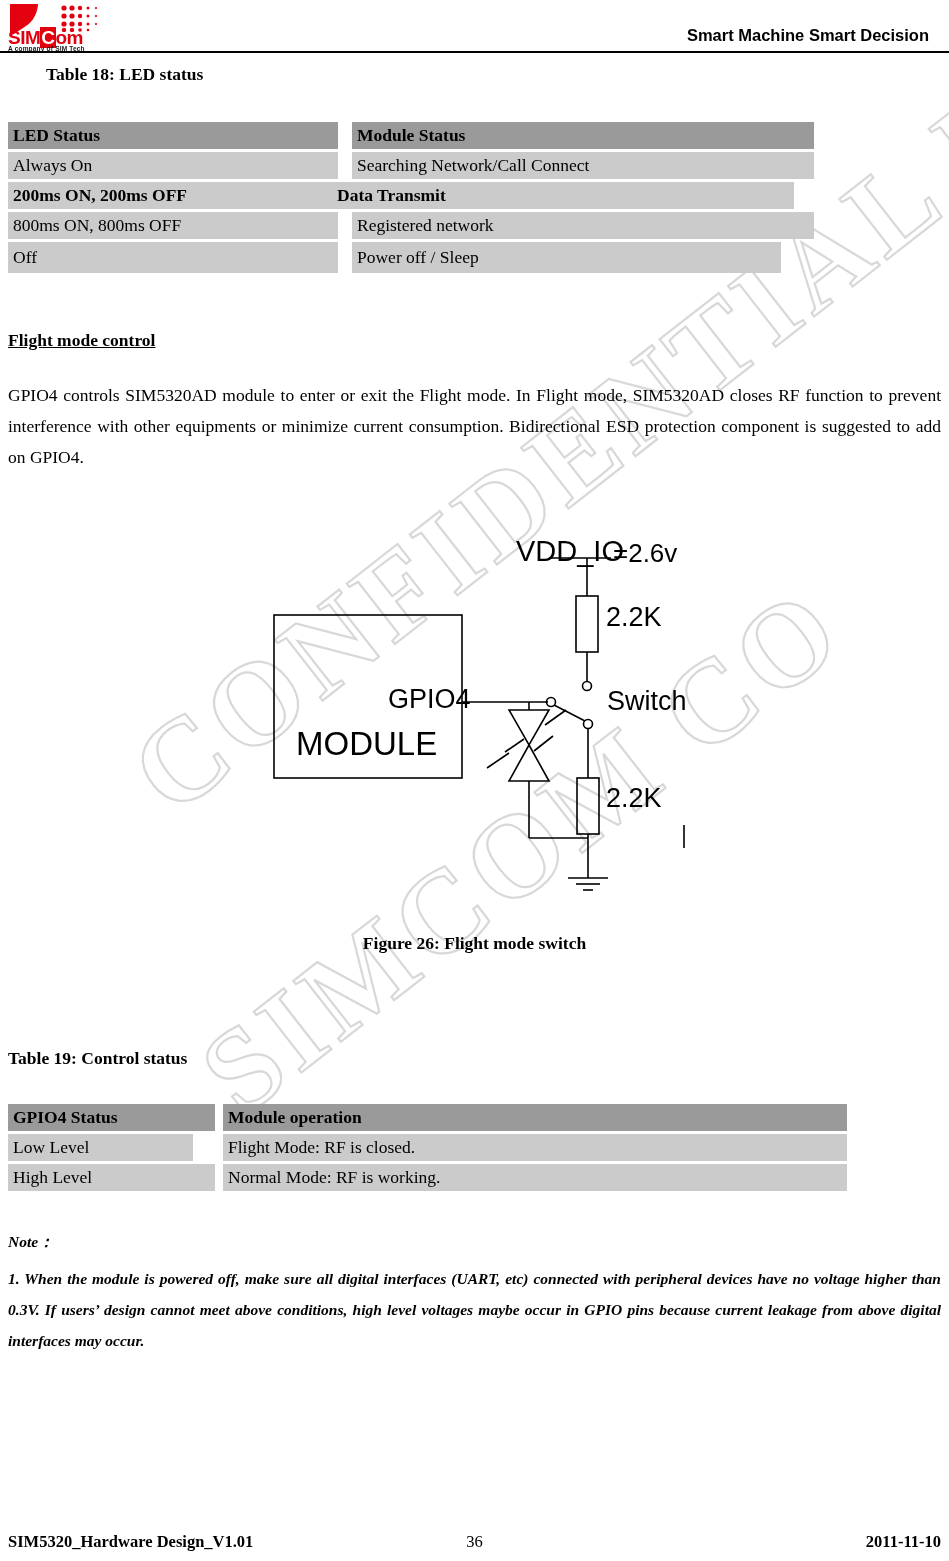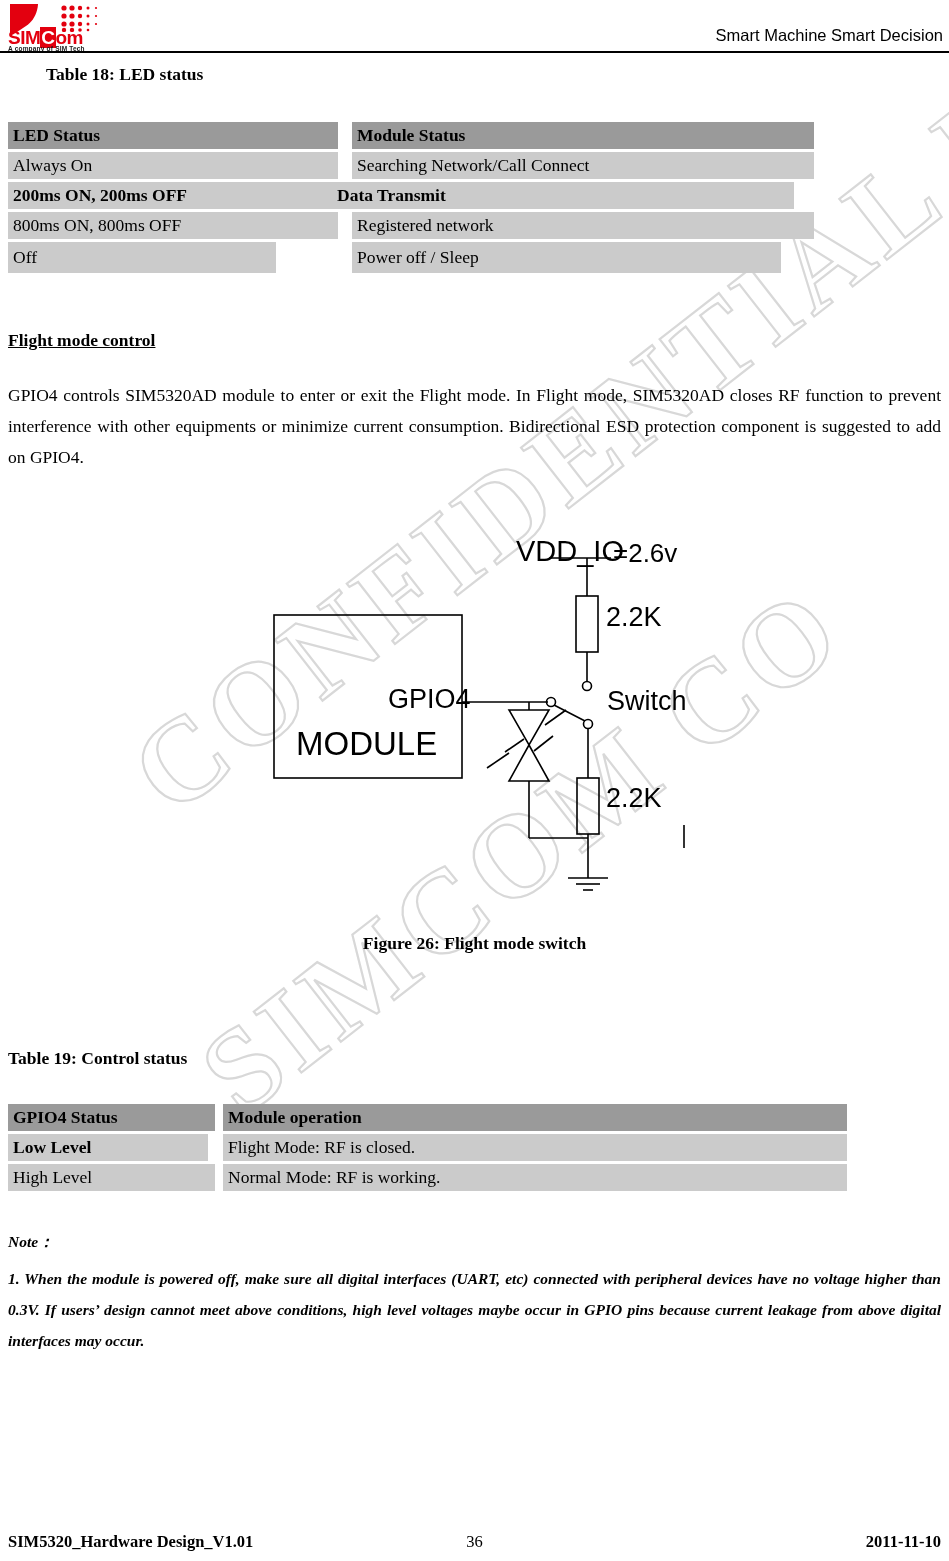--- a/index.html
+++ b/index.html
@@ -82,23 +82,23 @@
     left: 0; top: 41px;
     font-family: "Liberation Sans", "DejaVu Sans", sans-serif;
     font-size: 6.5px;
     font-weight: bold;
     color: #1a1a1a;
     white-space: nowrap;
     letter-spacing: 0.2px;
   }
   .hdr-slogan {
     position: absolute;
-    right: 6px; top: 26px;
+    right: 20px; top: 26px;
     font-family: "Liberation Sans", "DejaVu Sans", sans-serif;
-    font-weight: normal;
+    font-weight: bold;
     font-size: 16.5px;
     white-space: nowrap;
   }
   .hdr-rule {
     position: absolute;
     left: 0; top: 51px;
     width: 949px; height: 2px;
     background: #000;
   }
 
@@ -248,21 +248,21 @@
     </div>
     <div class="drow" style="height:27px; margin-bottom:3px;font-weight:bold;">
       <div class="dcell body" style="left:0px; width:330px;">200ms ON, 200ms OFF</div>
       <div class="dcell body" style="left:324px; width:462px;">Data Transmit</div>
     </div>
     <div class="drow" style="height:27px; margin-bottom:3px;">
       <div class="dcell body" style="left:0px; width:330px;">800ms ON, 800ms OFF</div>
       <div class="dcell body" style="left:344px; width:462px;">Registered network</div>
     </div>
     <div class="drow" style="height:31px;">
-      <div class="dcell body" style="left:0px; width:268px;">Off</div>
+      <div class="dcell body" style="left:0px; width:330px;">Off</div>
       <div class="dcell body" style="left:344px; width:429px;">Power off / Sleep</div>
     </div>
   </div>
 
   <div class="sec-head" style="left:8px; top:330px;">Flight mode control</div>
   <div class="para" style="left:8px; top:380px; width:933px;">GPIO4 controls SIM5320AD module to enter or exit the Flight mode. In Flight mode, SIM5320AD closes RF function to prevent interference with other equipments or minimize current consumption. Bidirectional ESD protection component is suggested to add on GPIO4.</div>
 
   <div class="figure">
     <svg width="949" height="400" viewBox="0 0 949 400">
       <g stroke="#000" fill="none" stroke-width="1.6">
@@ -322,21 +322,21 @@
   <div class="fig-caption" style="top:933px;">Figure 26: Flight mode switch</div>
 
   <div class="tbl-caption" style="left:8px; top:1048px;">Table 19: Control status</div>
 
   <div class="dtable" style="left:8px; top:1104px; width:839px;">
     <div class="drow" style="height:27px; margin-bottom:3px;">
       <div class="dcell head" style="left:0px; width:207px;">GPIO4 Status</div>
       <div class="dcell head" style="left:215px; width:624px;">Module operation</div>
     </div>
     <div class="drow" style="height:27px; margin-bottom:3px;">
-      <div class="dcell body" style="left:0px; width:200px;font-weight:bold;">Low Level</div>
+      <div class="dcell body" style="left:0px; width:185px;">Low Level</div>
       <div class="dcell body" style="left:215px; width:624px;">Flight Mode: RF is closed.</div>
     </div>
     <div class="drow" style="height:27px;">
       <div class="dcell body" style="left:0px; width:207px;">High Level</div>
       <div class="dcell body" style="left:215px; width:624px;">Normal Mode: RF is working.</div>
     </div>
   </div>
 
   <div class="note-lbl" style="left:8px; top:1232px;">Note：</div>
   <div class="note-body" style="left:8px; top:1263px; width:933px;">1. When the module is powered off, make sure all digital interfaces (UART, etc) connected with peripheral devices have no voltage higher than 0.3V. If users’ design cannot meet above conditions, high level voltages maybe occur in GPIO pins because current leakage from above digital interfaces may occur.</div>

